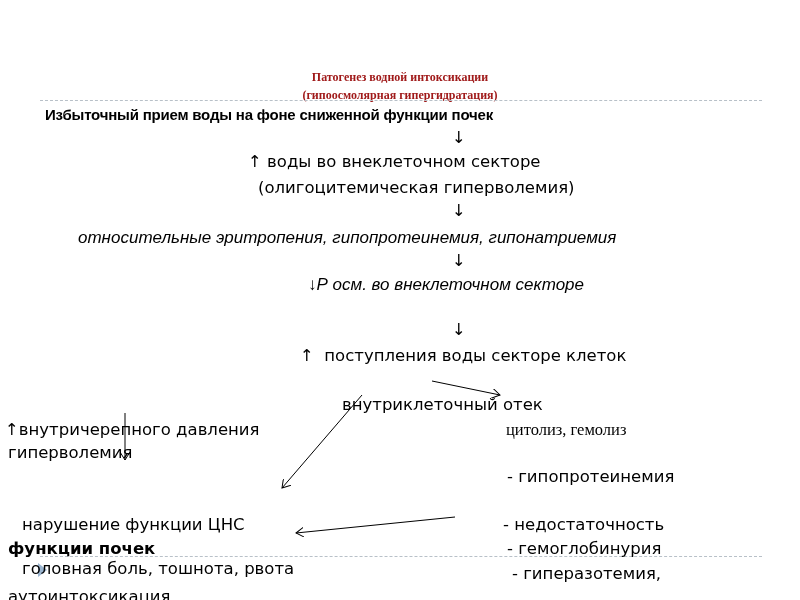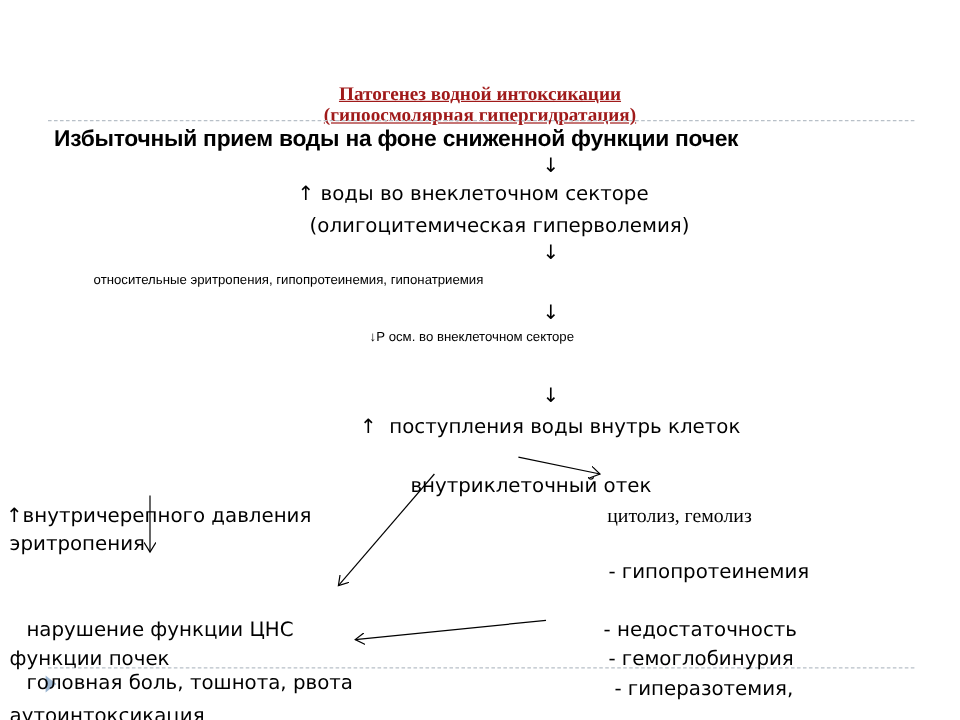--- a/index.html
+++ b/index.html
@@ -4,33 +4,33 @@
 <style>
   html, body { margin: 0; padding: 0; }
   body {
     width: 800px; height: 600px; overflow: hidden;
     background: #ffffff; position: relative;
     font-family: "DejaVu Sans", sans-serif; color: #000;
   }
   .abs { position: absolute; white-space: nowrap; }
   .title {
     font-family: "Liberation Serif", serif; font-weight: bold;
-    font-size: 16px; color: #a01a1a; text-decoration: underline;
+    font-size: 12px; color: #a01a1a; 
     text-align: center; width: 800px; left: 0;
   }
   .dash {
     position: absolute; height: 0;
     border-top: 1px dashed #b8c0c8;
   }
   .heading {
     font-family: "Liberation Sans", sans-serif; font-weight: bold;
-    font-size: 19px; letter-spacing: -0.2px;
+    font-size: 15px; letter-spacing: -0.2px;
   }
   .t17 { font-size: 16.5px; }
-  .narrow { font-family: "Liberation Sans", sans-serif; font-size: 11px; }
+  .narrow { font-family: "Liberation Sans", sans-serif; font-size: 17px; font-style: italic; }
   .bold { font-weight: normal; }
   svg.arrows { position: absolute; left: 0; top: 0; }
   .bullet {
     position: absolute; width: 0; height: 0;
     border-top: 7px solid transparent; border-bottom: 7px solid transparent;
     border-left: 9px solid #8aa8c8; opacity: 0.85;
   }
 </style>
 </head>
 <body>
@@ -52,29 +52,29 @@
 <div class="abs t17" style="left:452px; top:201px;">↓</div>
 
 <div class="abs narrow" style="left:78px; top:228px;">относительные эритропения, гипопротеинемия, гипонатриемия</div>
 <div class="abs t17" style="left:452px; top:251px;">↓</div>
 
 <div class="abs narrow" style="left:308px; top:275px;">↓Р осм. во внеклеточном секторе</div>
 <div class="abs t17" style="left:452px; top:320px;">↓</div>
 
 <div class="abs t17" style="left:300px; top:346px;">
   <span>↑</span>&nbsp;
-  <span>поступления воды внутрь клеток</span>
+  <span>поступления воды секторе клеток</span>
 </div>
 
 <div class="abs t17 bold" style="left:342px; top:395px;">внутриклеточный отек</div>
 
 <div class="abs t17" style="left:5px; top:420px;">↑внутричерепного давления</div>
-<div class="abs t17" style="left:8px; top:443px;">эритропения</div>
+<div class="abs t17" style="left:8px; top:443px;">гиперволемия</div>
 <div class="abs t17" style="left:22px; top:515px;">нарушение функции  ЦНС</div>
-<div class="abs t17" style="left:8px; top:539px;">функции почек</div>
+<div class="abs t17" style="left:8px; top:539px;font-weight:bold;">функции почек</div>
 <div class="bullet" style="left:38px; top:563px;"></div>
 <div class="abs t17" style="left:22px; top:559px;">головная боль, тошнота, рвота</div>
 <div class="abs t17" style="left:8px; top:587px;">аутоинтоксикация</div>
 
 <div class="abs t17" style="left:506px; top:420px;font-family:Liberation Serif, serif;">цитолиз, гемолиз</div>
 <div class="abs t17" style="left:507px; top:467px;">- гипопротеинемия</div>
 <div class="abs t17" style="left:507px; top:491px;margin-top:48px;">- гемоглобинурия</div>
 <div class="abs t17" style="left:503px; top:515px;">- недостаточность</div>
 <div class="abs t17" style="left:512px; top:564px;">- гиперазотемия,</div>
 

